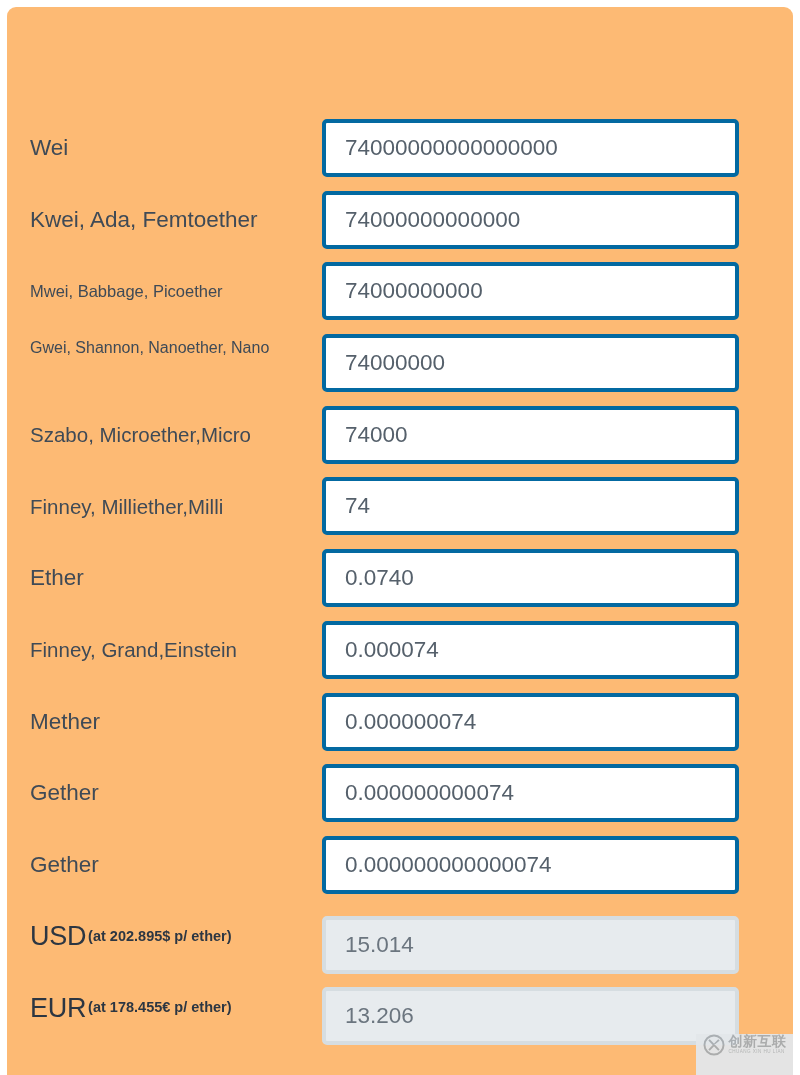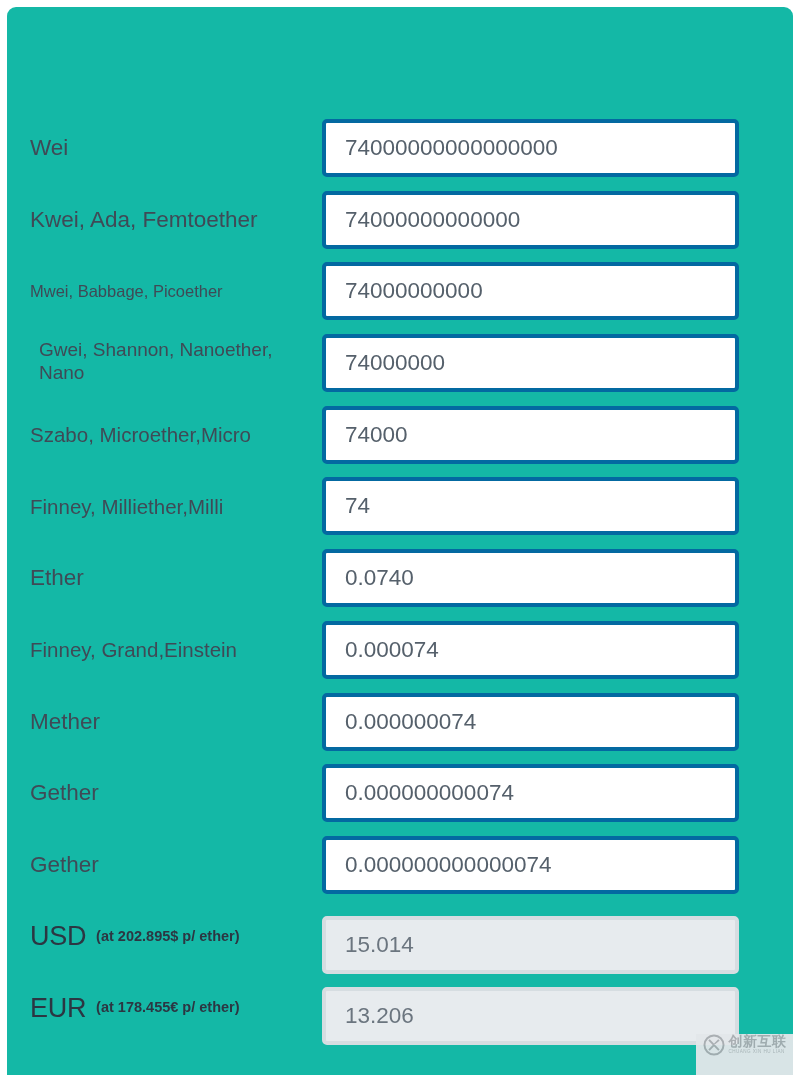--- a/index.html
+++ b/index.html
@@ -11,21 +11,21 @@
     height: 1075px;
     background: #ffffff;
     font-family: "Liberation Sans", "DejaVu Sans", sans-serif;
   }
   #converter-panel {
     position: absolute;
     left: 7px;
     top: 7px;
     width: 786px;
     height: 1068px;
-    background: #14b8a6;
+    background: #fdba74;
     border-radius: 9px 9px 0 0;
     overflow: hidden;
   }
   .rows {
     position: absolute;
     left: 0;
     top: 112px;
     width: 786px;
   }
   .row {
@@ -40,32 +40,32 @@
     padding-right: 4px;
     color: #3f4a56;
     display: flex;
     align-items: center;
     height: 58px;
     line-height: 1.22;
   }
   .unit-label.sz-22 { font-size: 22.5px; }
   .unit-label.sz-20 { font-size: 20.5px; }
   .unit-label.sz-16 { font-size: 16.5px; }
-  .unit-label.sz-15 { font-size: 19px; align-items: flex-start; padding-top: 4px; justify-content: center; }
+  .unit-label.sz-15 { font-size: 16px; align-items: flex-start; padding-top: 4px; }
   .unit-label.sz-15 .lbl-text { display: block; max-width: 270px; }
   .unit-label.cur { font-size: 15px; color: #2c3642; }
   .unit-label.cur .cur-code {
     font-size: 27px;
     font-weight: normal;
     letter-spacing: -0.3px;
   }
   .unit-label.cur .cur-rate {
     font-weight: bold;
     font-size: 14.5px;
-    padding-left: 10px;
+    padding-left: 2px;
   }
   .unit-input {
     width: 417px;
     height: 58px;
     border: 4px solid #0369a1;
     border-radius: 5px;
     background: #ffffff;
     color: #55606b;
     font-family: "Liberation Sans", "DejaVu Sans", sans-serif;
     font-size: 22.5px;

